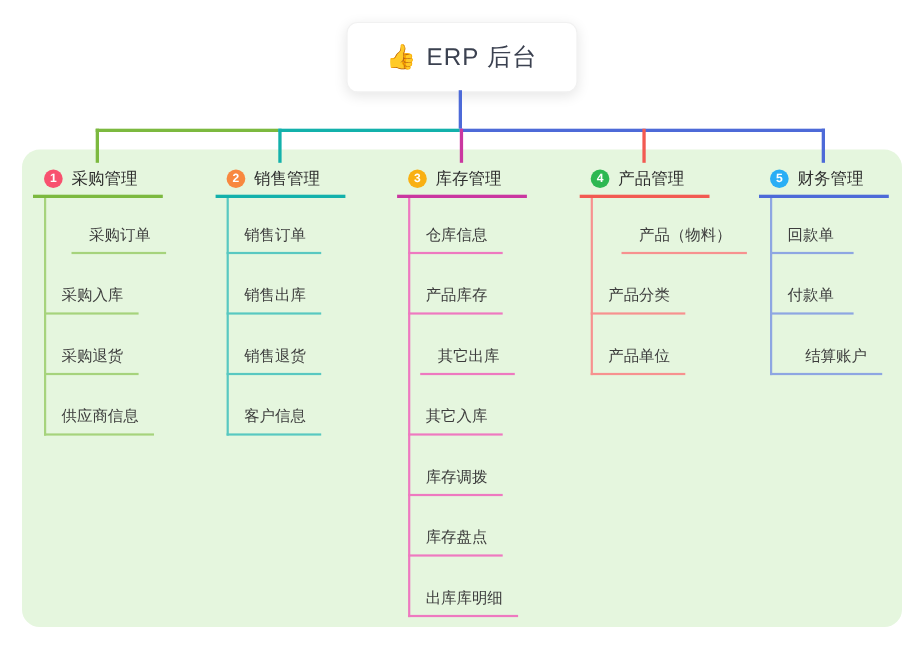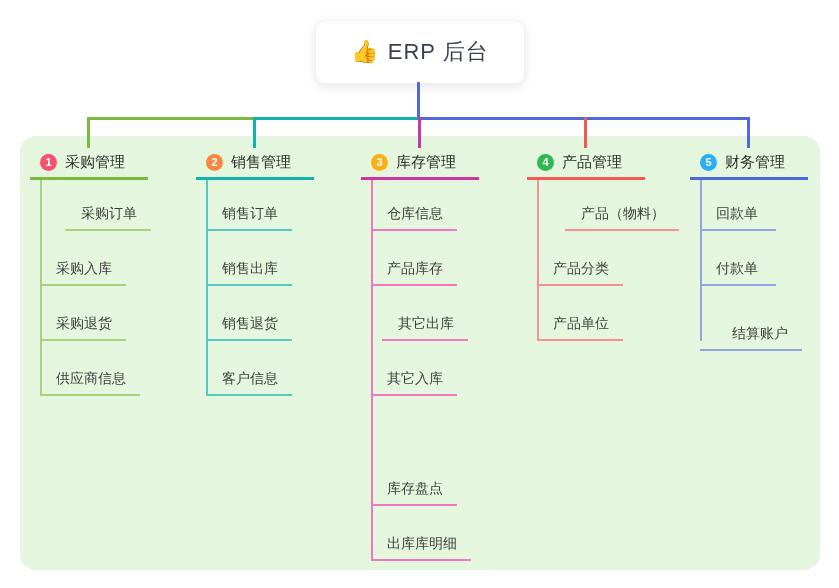--- a/index.html
+++ b/index.html
@@ -101,20 +101,23 @@
     </div>
     <div class="child-row" style="left: 371px; top: 256px; border-bottom-color: rgb(238, 121, 192);">
       <span class="label">产品库存</span>
     </div>
     <div class="child-row" style="left: 382px; top: 311px; border-bottom-color: rgb(238, 121, 192);">
       <span class="label">其它出库</span>
     </div>
     <div class="child-row" style="left: 371px; top: 366px; border-bottom-color: rgb(238, 121, 192);">
       <span class="label">其它入库</span>
     </div>
+    <div class="child-row" style="left: 371px; top: 421px; border-bottom-color: rgb(238, 121, 192);">
+      <span class="label">库存调拨</span>
+    </div>
     <div class="child-row" style="left: 371px; top: 476px; border-bottom-color: rgb(238, 121, 192);">
       <span class="label">库存盘点</span>
     </div>
     <div class="child-row" style="left: 371px; top: 531px; border-bottom-color: rgb(238, 121, 192);">
       <span class="label">出库库明细</span>
     </div>
     <div class="line" style="left: 584px; top: 117px; width: 3px; height: 31px; background: rgb(242, 90, 82);"></div>
     <div class="branch-header" style="left: 527px; width: 118px; border-bottom-color: rgb(242, 90, 82);">
       <span class="badge" style="background: rgb(45, 184, 82);">4</span>
       <span class="label">产品管理</span>
@@ -134,16 +137,16 @@
       <span class="badge" style="background: rgb(42, 174, 245);">5</span>
       <span class="label">财务管理</span>
     </div>
     <div class="line" style="left: 700px; top: 180px; width: 2px; height: 161px; background: rgb(142, 166, 226);"></div>
     <div class="child-row" style="left: 700px; top: 201px; border-bottom-color: rgb(142, 166, 226);">
       <span class="label">回款单</span>
     </div>
     <div class="child-row" style="left: 700px; top: 256px; border-bottom-color: rgb(142, 166, 226);">
       <span class="label">付款单</span>
     </div>
-    <div class="child-row" style="left: 700px; top: 321px; border-bottom-color: rgb(142, 166, 226); padding-left: 32px;">
+    <div class="child-row" style="left: 700px; top: 311px; border-bottom-color: rgb(142, 166, 226); padding-left: 32px;">
       <span class="label">结算账户</span>
     </div>
   </div>
 
 </body></html>

